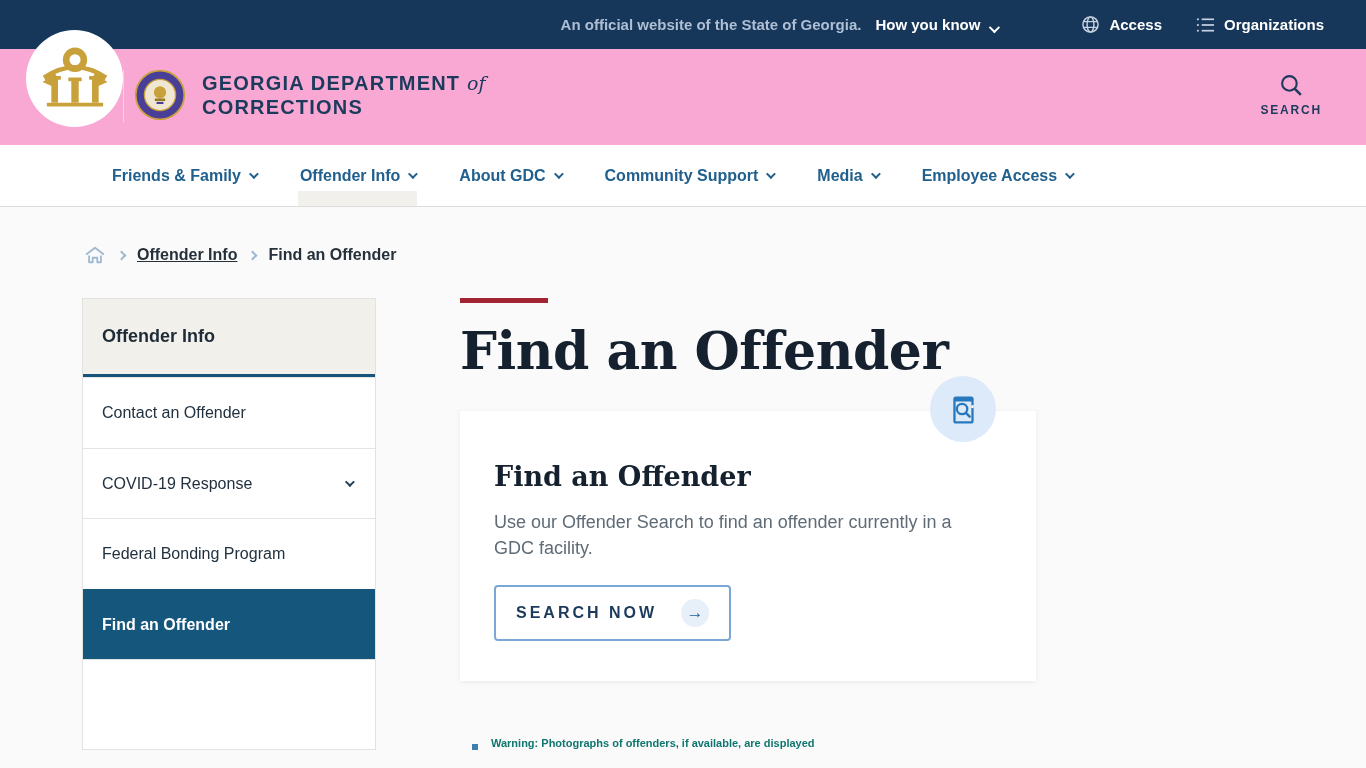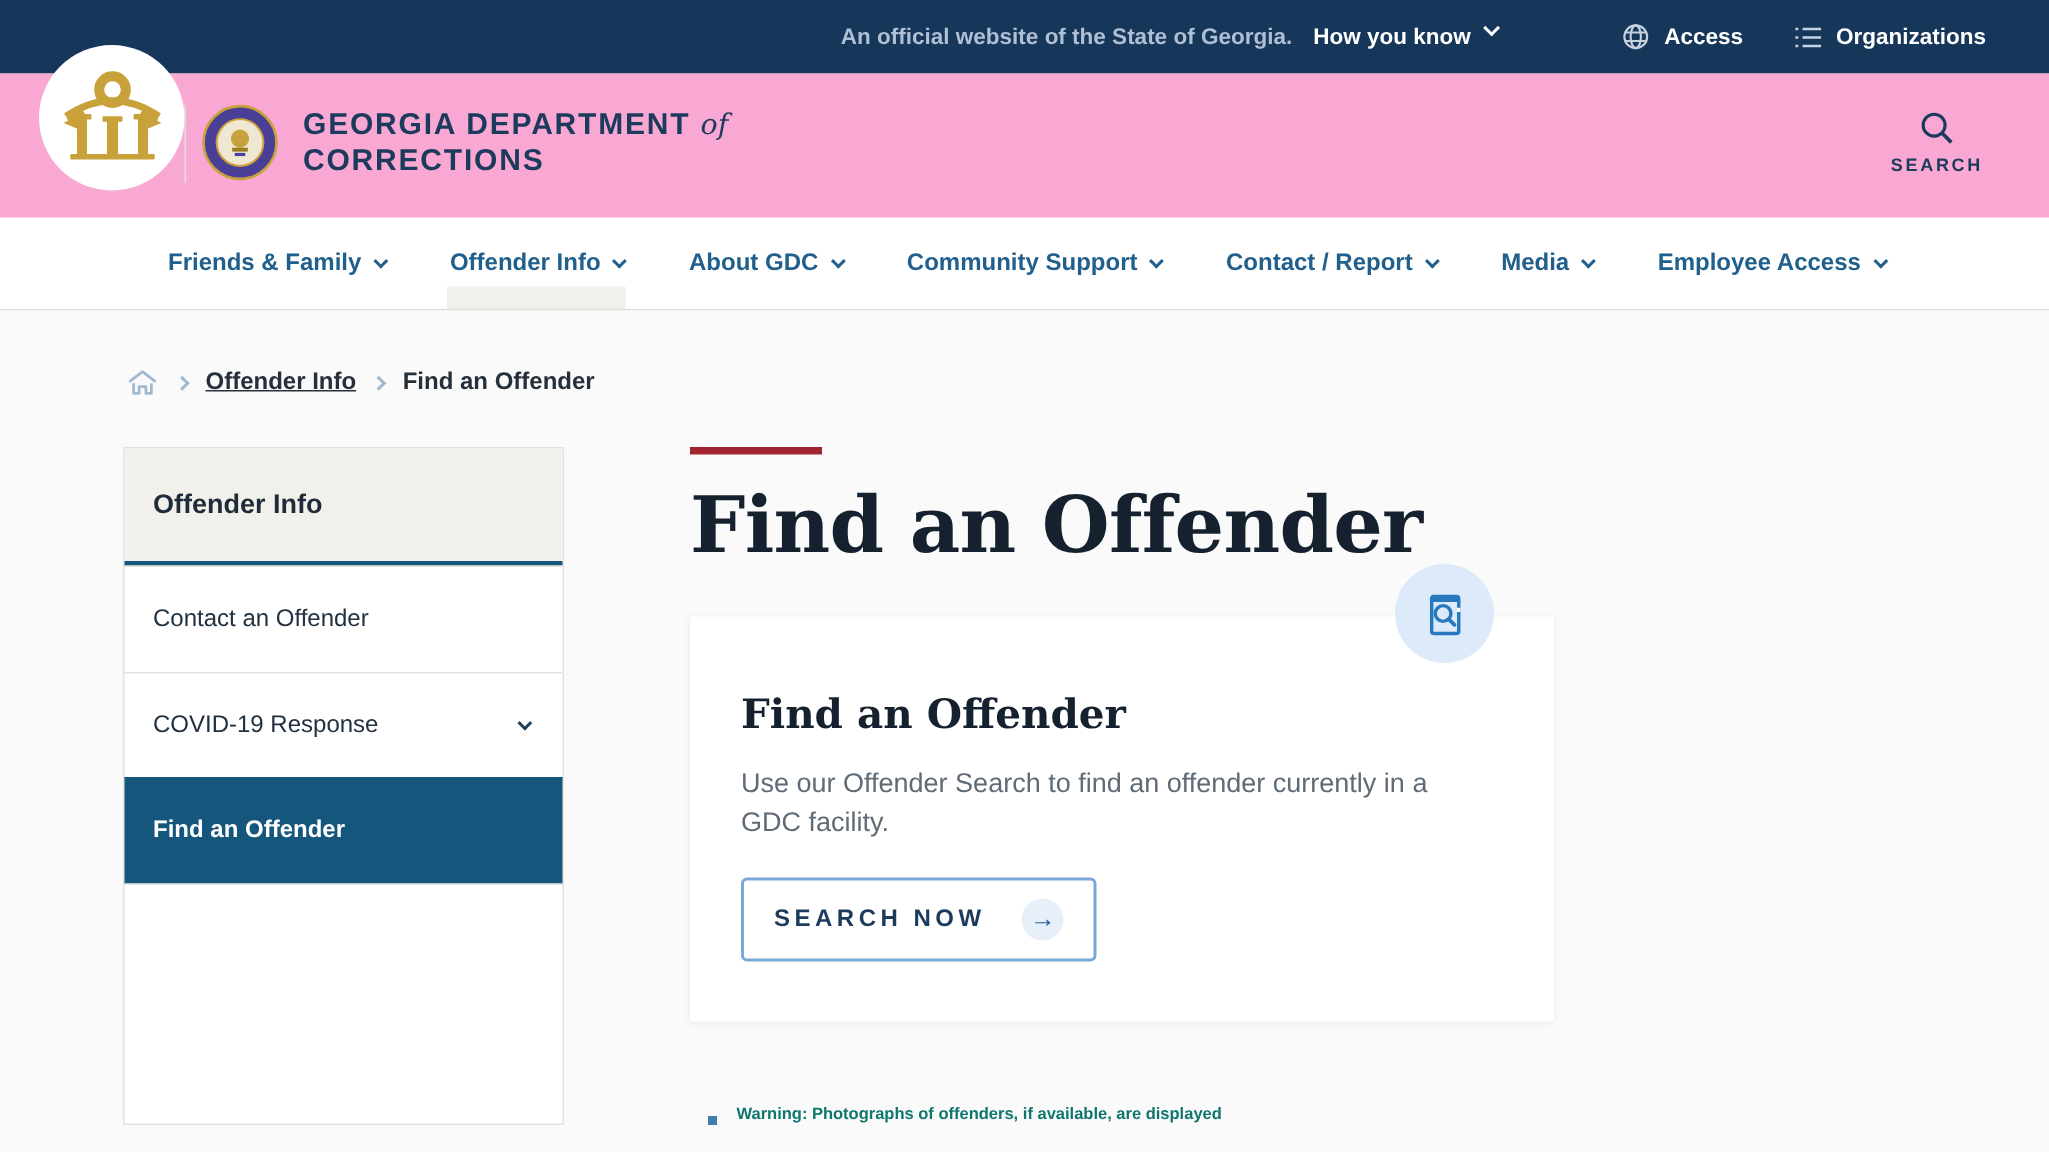--- a/index.html
+++ b/index.html
@@ -2,21 +2,21 @@
 <html><head>
 <meta charset="utf-8">
 <style>
   * { margin:0; padding:0; box-sizing:border-box; }
   html,body { width:1366px; height:768px; overflow:hidden; font-family:"Liberation Sans", sans-serif; background:#fff; }
 
   
   .topbar { height:49px; background:#16365A; display:flex; align-items:center; justify-content:flex-end; padding-right:42px; gap:80px; }
   .topbar .msg-group { display:flex; align-items:center; gap:14px; margin-right:4px; }
   .topbar .official-msg { color:#AFBFD4; font-size:15px; font-weight:600; }
-  .topbar .howknow { color:#fff; font-size:15px; font-weight:700; display:flex; align-items:flex-start; cursor:pointer; }
+  .topbar .howknow { color:#fff; font-size:15px; font-weight:700; display:flex; align-items:flex-end; cursor:pointer; }
   .topbar .right-group { display:flex; align-items:center; gap:34px; }
   .topbar .tb-item { color:#fff; font-size:15px; font-weight:700; display:flex; align-items:center; gap:9px; cursor:pointer; }
   .chev { width:8px; height:8px; border-right:2px solid currentColor; border-bottom:2px solid currentColor; transform:rotate(45deg) translateY(-2px); display:inline-block; margin-left:9px; }
 
   
   .header { height:96px; background:#f9a8d4; position:relative; }
   .logo-circle { position:absolute; left:26px; top:-19px; width:97px; height:97px; background:#fff; border-radius:50%; display:flex; align-items:center; justify-content:center; z-index:5; }
   .header-divider { position:absolute; left:123px; top:21px; height:52px; width:1px; background:#DFDFDF; }
   .seal { position:absolute; left:134px; top:20px; width:52px; height:52px; }
   .brand { position:absolute; left:202px; top:22px; line-height:1.2; cursor:pointer; }
@@ -162,24 +162,20 @@
       </li>
     <li class="nav-item">
         <span>About GDC</span>
         <span class="chev"></span>
       </li>
     <li class="nav-item">
         <span>Community Support</span>
         <span class="chev"></span>
       </li>
     <li class="nav-item">
-        <span>Contact / Report</span>
-        <span class="chev"></span>
-      </li>
-    <li class="nav-item">
         <span>Media</span>
         <span class="chev"></span>
       </li>
     <li class="nav-item">
         <span>Employee Access</span>
         <span class="chev"></span>
       </li>
   </ul>
 </nav>
 
@@ -200,20 +196,23 @@
 
     <aside class="sidebar">
       <div class="sidebar-head">Offender Info</div>
       <div class="side-item">
           <span>Contact an Offender</span>
         </div>
       <div class="side-item">
           <span>COVID-19 Response</span>
           <span class="chev"></span>
         </div>
+      <div class="side-item">
+          <span>Federal Bonding Program</span>
+        </div>
       <div class="side-item active">
           <span>Find an Offender</span>
         </div>
       <div class="side-item"></div>
     </aside>
 
     <div class="main-col">
       <div class="accent-bar"></div>
       <h1 class="page-title">Find an Offender</h1>
 

